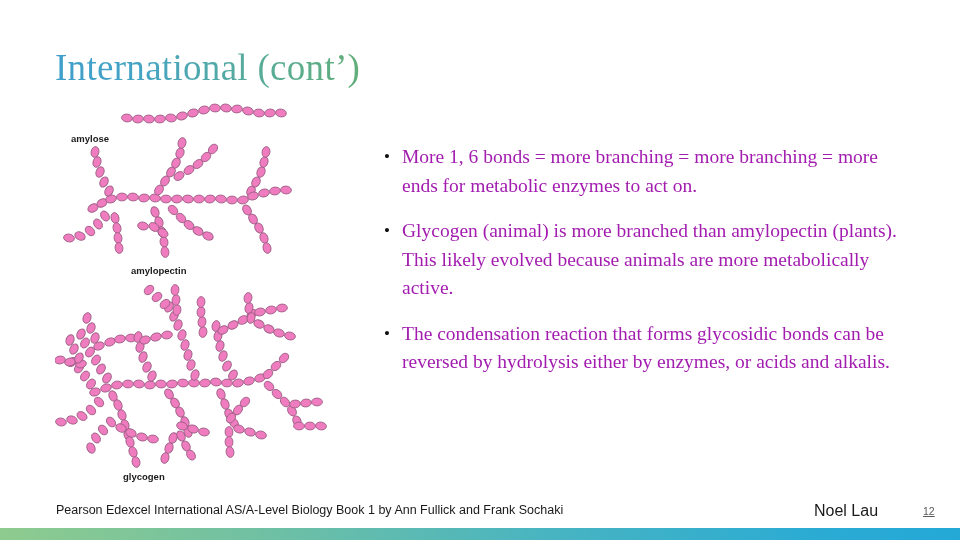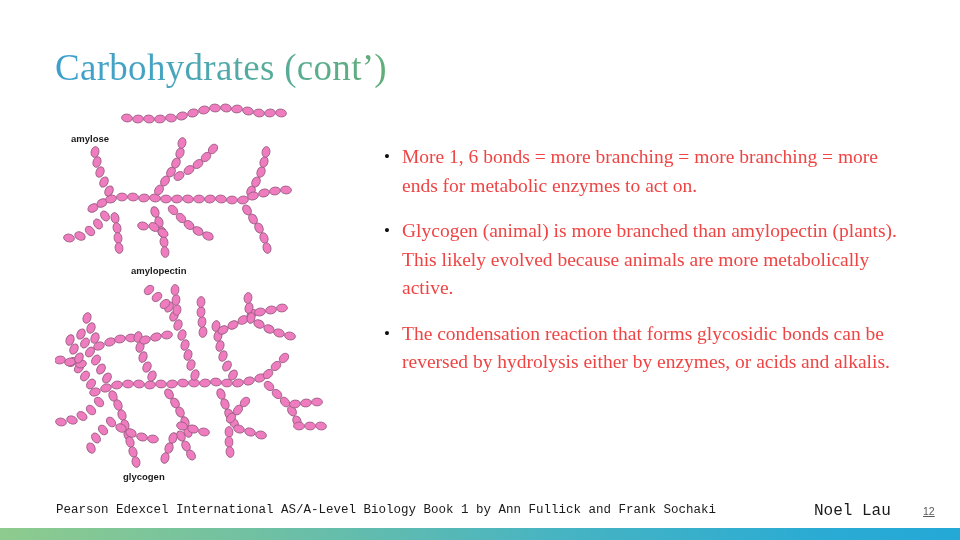--- a/index.html
+++ b/index.html
@@ -68,39 +68,39 @@
     font-size: 17px;
     line-height: 28.5px;
     color: #111111;
     text-align: left;
   }
   .bullet-text {
     flex: 1 1 auto;
     font-family: "Liberation Serif", serif;
     font-size: 19.5px;
     line-height: 28.5px;
-    color: #ef4444;
+    color: #a21caf;
     text-align: left;
   }
 
   
   #footer-citation {
     position: absolute;
     left: 56px;
     top: 503px;
-    font-family: Liberation Mono, monospace;
+    font-family: Liberation Sans, sans-serif;
     font-size: 12.5px;
     color: #1a1a1a;
     white-space: nowrap;
   }
   #footer-author {
     position: absolute;
     left: 814px;
     top: 502px;
-    font-family: Liberation Mono, monospace;
+    font-family: Liberation Sans, sans-serif;
     font-size: 16px;
     color: #1a1a1a;
     white-space: nowrap;
   }
   #footer-pagenum {
     position: absolute;
     left: 923px;
     top: 505px;
     font-family: "Liberation Sans", sans-serif;
     font-size: 10.5px;
@@ -115,21 +115,21 @@
     left: 0;
     bottom: 0;
     width: 960px;
     height: 12px;
     background: linear-gradient(90deg, #8ecb8e 0%, #6fc0a4 28%, #47b4c2 58%, #2aabd4 86%, #24a8d6 100%);
   }
 </style>
 </head>
 <body>
 
-<div id="slide-title">Carbohydrates (cont’)</div>
+<div id="slide-title">International (cont’)</div>
 
 <div id="figure-panel">
   <svg id="figure-svg" width="310" height="394" viewBox="0 0 310 394">
     <defs>
 
       <g id="mono">
         <ellipse cx="0" cy="0" rx="5.4" ry="3.9" fill="#f07cc0" stroke="#9e5f86" stroke-width="0.9"></ellipse>
       </g>
     </defs>
 

